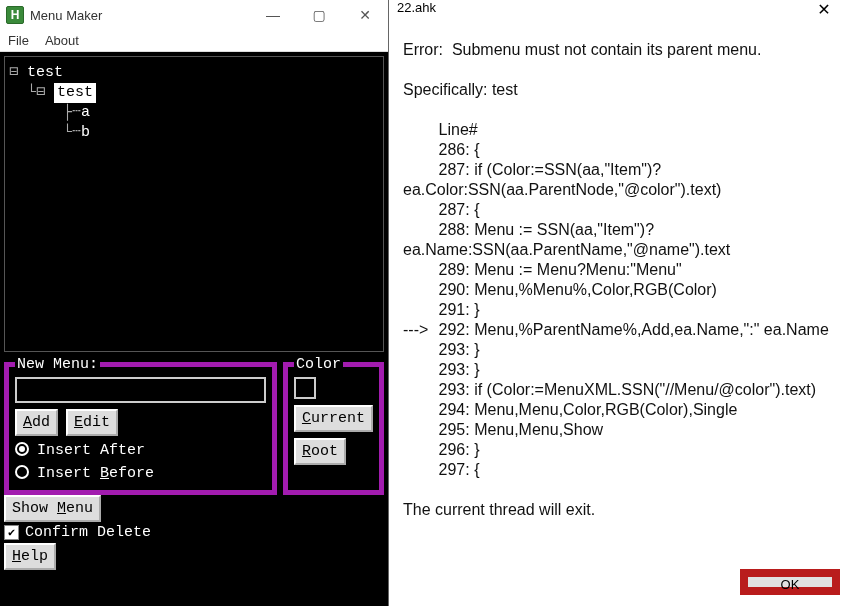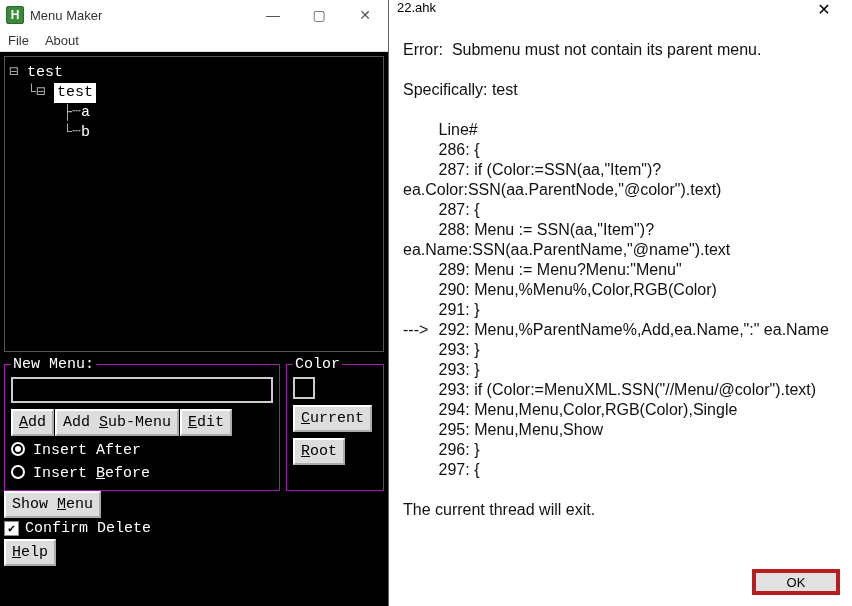--- a/index.html
+++ b/index.html
@@ -50,30 +50,30 @@
   border: 1px solid #555; background: #000;
   height: 296px; padding: 6px 4px;
   line-height: 20px; overflow: hidden;
 }
 .tree-row { display: flex; align-items: center; white-space: pre; }
 .box { color: #aaa; }
 .sel { background: #fff; color: #000; padding: 0 3px; }
 
 .row2 { display: flex; gap: 6px; margin-top: 4px; }
 fieldset {
-  border: 1px solid #a21caf; padding: 4px 6px 8px 6px;
+  border: 5px solid #a21caf; padding: 4px 6px 8px 6px;
 }
 legend { color: #fff; padding: 0 2px; }
 .new-menu { flex: 1; }
 .color-fs { width: 98px; }
 .text-input {
   width: 100%; height: 26px; background: #000; border: 2px solid #ccc;
   color: #fff; font-family: inherit; font-size: 15px; padding: 0 4px;
 }
-.btn-row { display: flex; gap: 1px; margin-top: 6px; }
+.btn-row { display: flex; gap: 8px; margin-top: 6px; }
 button.mm {
   background: #ddd; color: #000; border: 2px outset #fff;
   font-family: "Courier New", monospace; font-size: 15px;
   padding: 3px 6px; cursor: pointer;
 }
 button.mm .ul { text-decoration: underline; }
 .radio-row { display: flex; align-items: flex-start; gap: 8px; margin-top: 6px; color: #fff; }
 .radio {
   width: 14px; height: 14px; border-radius: 50%; border: 2px solid #fff;
   display: inline-flex; align-items: center; justify-content: center;
@@ -106,22 +106,22 @@
 .dlg-body {
   flex: 1; padding: 10px 14px; font-size: 16px; color: #111;
   line-height: 20px; white-space: pre-wrap; word-break: break-word;
   font-family: "Segoe UI", Tahoma, sans-serif;
 }
 .dlg-footer {
   height: 40px; display: flex; align-items: center; justify-content: flex-end;
   padding: 0 12px 8px 0;
 }
 .ok-btn {
-  width: 88px; height: 26px; background: #e1e1e1;
-  border: 4px solid #b91c1c; font-size: 13px; cursor: pointer;
+  width: 100px; height: 26px; background: #e1e1e1;
+  border: 8px solid #b91c1c; font-size: 13px; cursor: pointer;
 }
 </style>
 </head>
 <body>
 
 <div class="left-window">
   <div class="titlebar">
     <div class="app-icon">H</div>
     <div class="title-text">Menu Maker</div>
     <div class="title-spacer"></div>
@@ -140,21 +140,20 @@
       <div class="tree-row"><span class="box">      ├┄</span><span>a</span></div>
       <div class="tree-row"><span class="box">      └┄</span><span>b</span></div>
     </div>
 
     <div class="row2">
       <fieldset class="new-menu">
         <legend>New Menu:</legend>
         <input class="text-input" value="" style="">
         <div class="btn-row">
           <button class="mm"><span class="ul">A</span><span>dd</span></button>
-          <button class="mm"><span>Add </span><span class="ul">S</span><span>ub-Menu</span></button>
           <button class="mm"><span class="ul">E</span><span>dit</span></button>
         </div>
         <div class="radio-row">
           <span class="radio checked"></span>
           <span>Insert After</span>
         </div>
         <div class="radio-row">
           <span class="radio"></span>
           <span>Insert <u>B</u>efore</span>
         </div>

